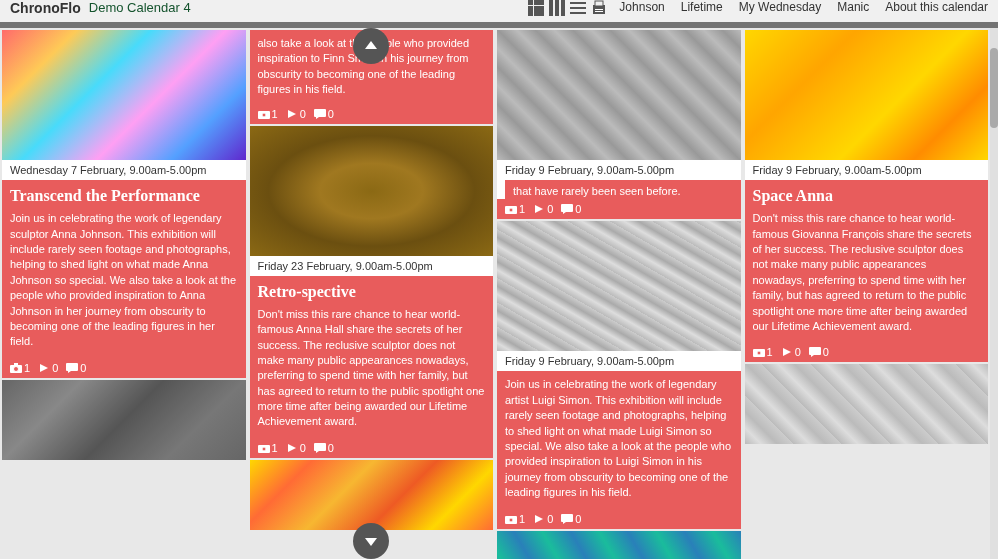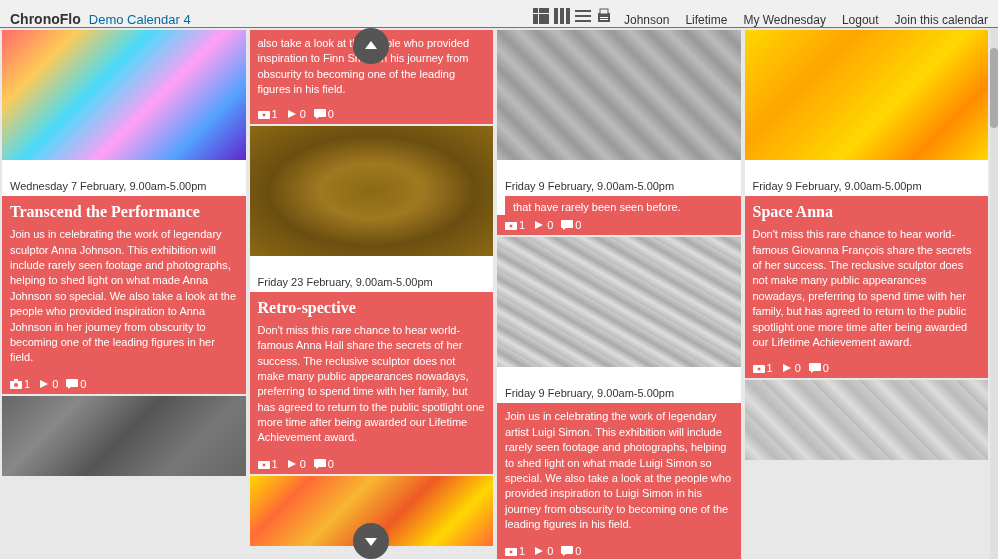--- a/index.html
+++ b/index.html
@@ -1,39 +1,39 @@
 <!DOCTYPE html>
 <html><head>
   <meta charset="utf-8">
   <style>
     * { box-sizing: border-box; margin: 0; padding: 0; }
     body { font-family: Arial, sans-serif; font-size: 13px; background: #e8e8e8; overflow: hidden; width: 998px; height: 559px; }
 
     
     .header {
-      display: flex; align-items: flex-end; background: #f0f0f0; border-bottom: 1px solid #737373;
+      display: flex; align-items: flex-start; background: #f0f0f0; border-bottom: 6px solid #737373;
       padding: 0 10px; height: 28px; gap: 8px;
     }
     .header-logo { font-weight: bold; font-size: 14px; color: #333; }
-    .header-title { font-size: 13px; color: #0369a1; }
+    .header-title { font-size: 13px; color: #14532d; }
     .header-spacer { flex: 1; }
     .header-nav { display: flex; gap: 16px; align-items: center; }
     .header-nav a { font-size: 12px; color: #333; text-decoration: none; cursor: pointer; }
     .view-icons { display: flex; gap: 3px; align-items: center; }
 
     
     .main { display: flex; height: calc(559px - 28px); }
 
     
     .columns { display: flex; flex: 1; gap: 0; overflow: hidden; }
     .column { flex: 1; overflow: hidden; position: relative; }
 
     
     .card { background: white; margin: 2px; overflow: hidden; }
-    .card-date { font-size: 11px; color: #333; padding: 4px 8px; background: white; margin-top: 16px; }
+    .card-date { font-size: 11px; color: #333; padding: 4px 8px; background: white; }
     .card-body { padding: 6px 8px 8px; background: #e85c5c; color: white; }
     .card-title { font-size: 16px; font-weight: bold; margin-bottom: 6px; line-height: 1.2; font-family: Liberation Serif, serif; }
     .card-text { font-size: 11px; line-height: 1.4; }
     .card-footer { display: flex; gap: 8px; align-items: center; padding: 4px 8px; background: #e85c5c; font-size: 11px; color: white; }
     .card-footer-item { display: flex; align-items: center; gap: 2px; }
 
     
     .img-colorful { width: 100%; height: 130px; }
     .img-triangles { background: linear-gradient(135deg, #ff6b6b 0%, #feca57 20%, #48dbfb 40%, #ff9ff3 60%, #54a0ff 80%, #5f27cd 100%); }
     .img-cobble { background: linear-gradient(135deg, #666 0%, #888 25%, #555 50%, #777 75%, #666 100%); }
@@ -110,22 +110,22 @@
           <rect x="4" y="1" width="8" height="5" fill="#f0f0f0" stroke="#555" stroke-width="1"></rect>
         <rect x="4" y="9" width="8" height="1" fill="white"></rect>
           <rect x="4" y="11" width="8" height="1" fill="white"></rect>
       </svg>
     </span>
   </div>
   <div class="header-nav">
     <a>Johnson</a>
     <a>Lifetime</a>
     <a>My Wednesday</a>
-    <a>Logout</a>
-    <a>Join this calendar</a>
+    <a>Manic</a>
+    <a>About this calendar</a>
   </div>
 </div>
 
 <div class="main">
   <div class="columns">
 
     <div class="column">
       <div class="col-scroll">
 
         <div class="card">

